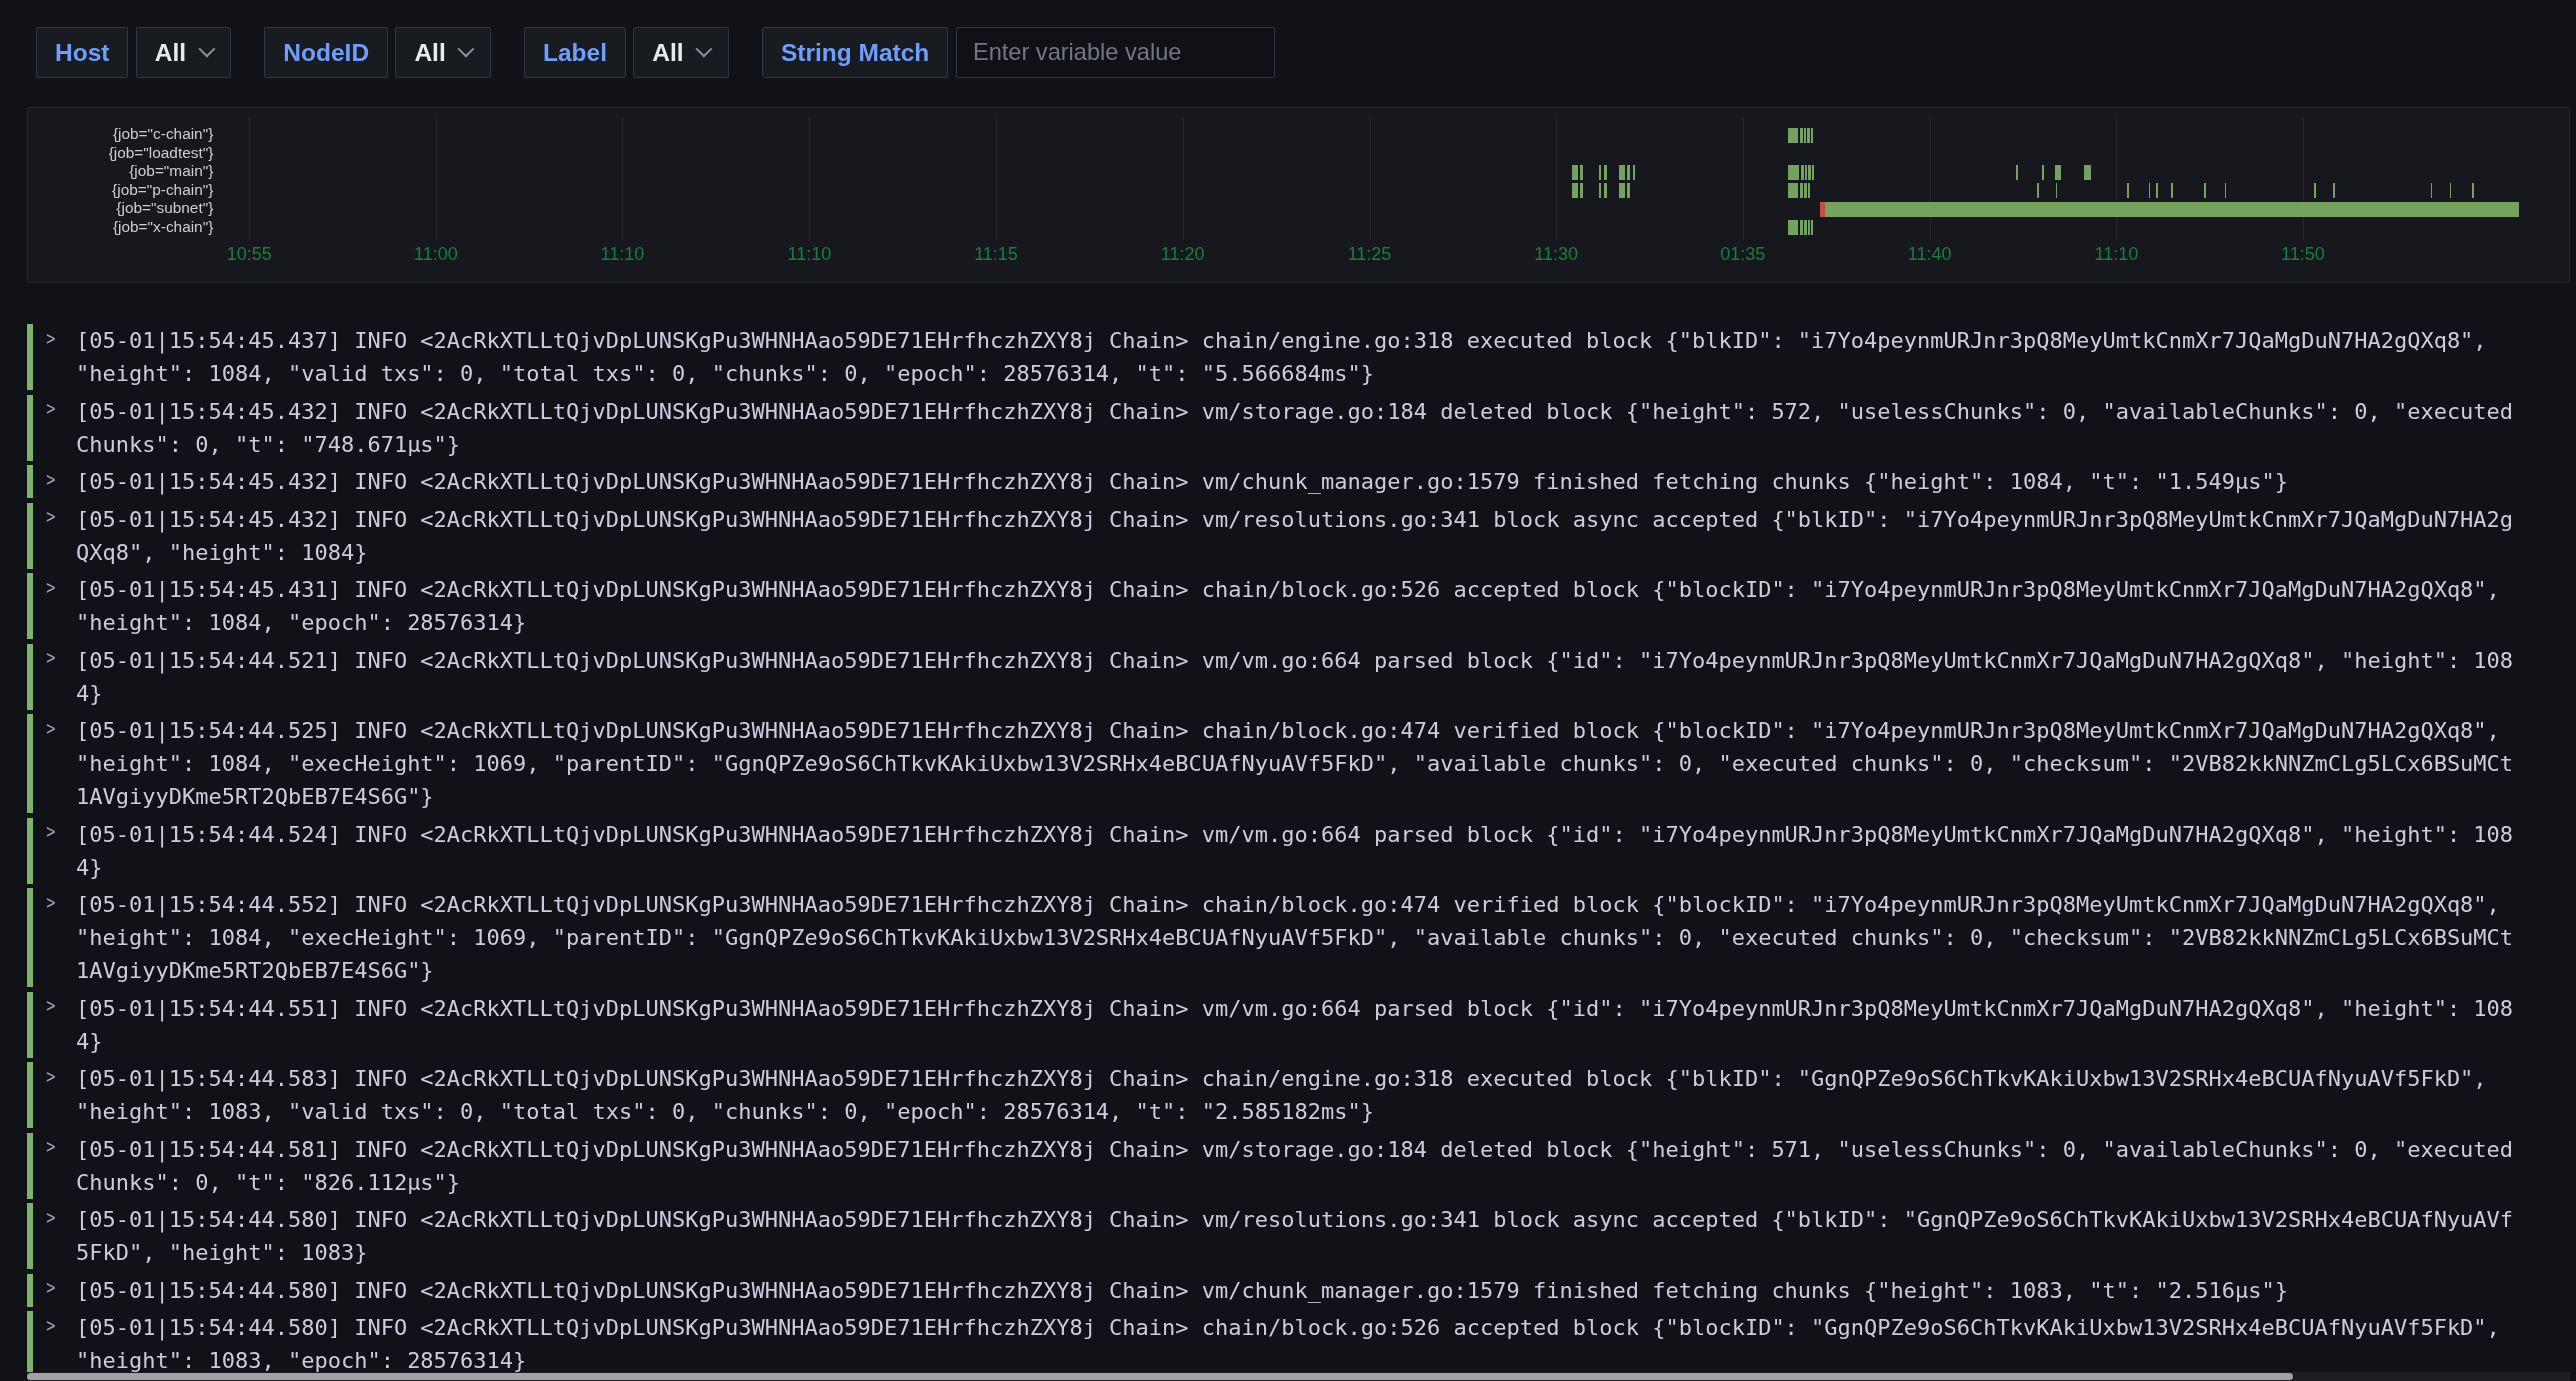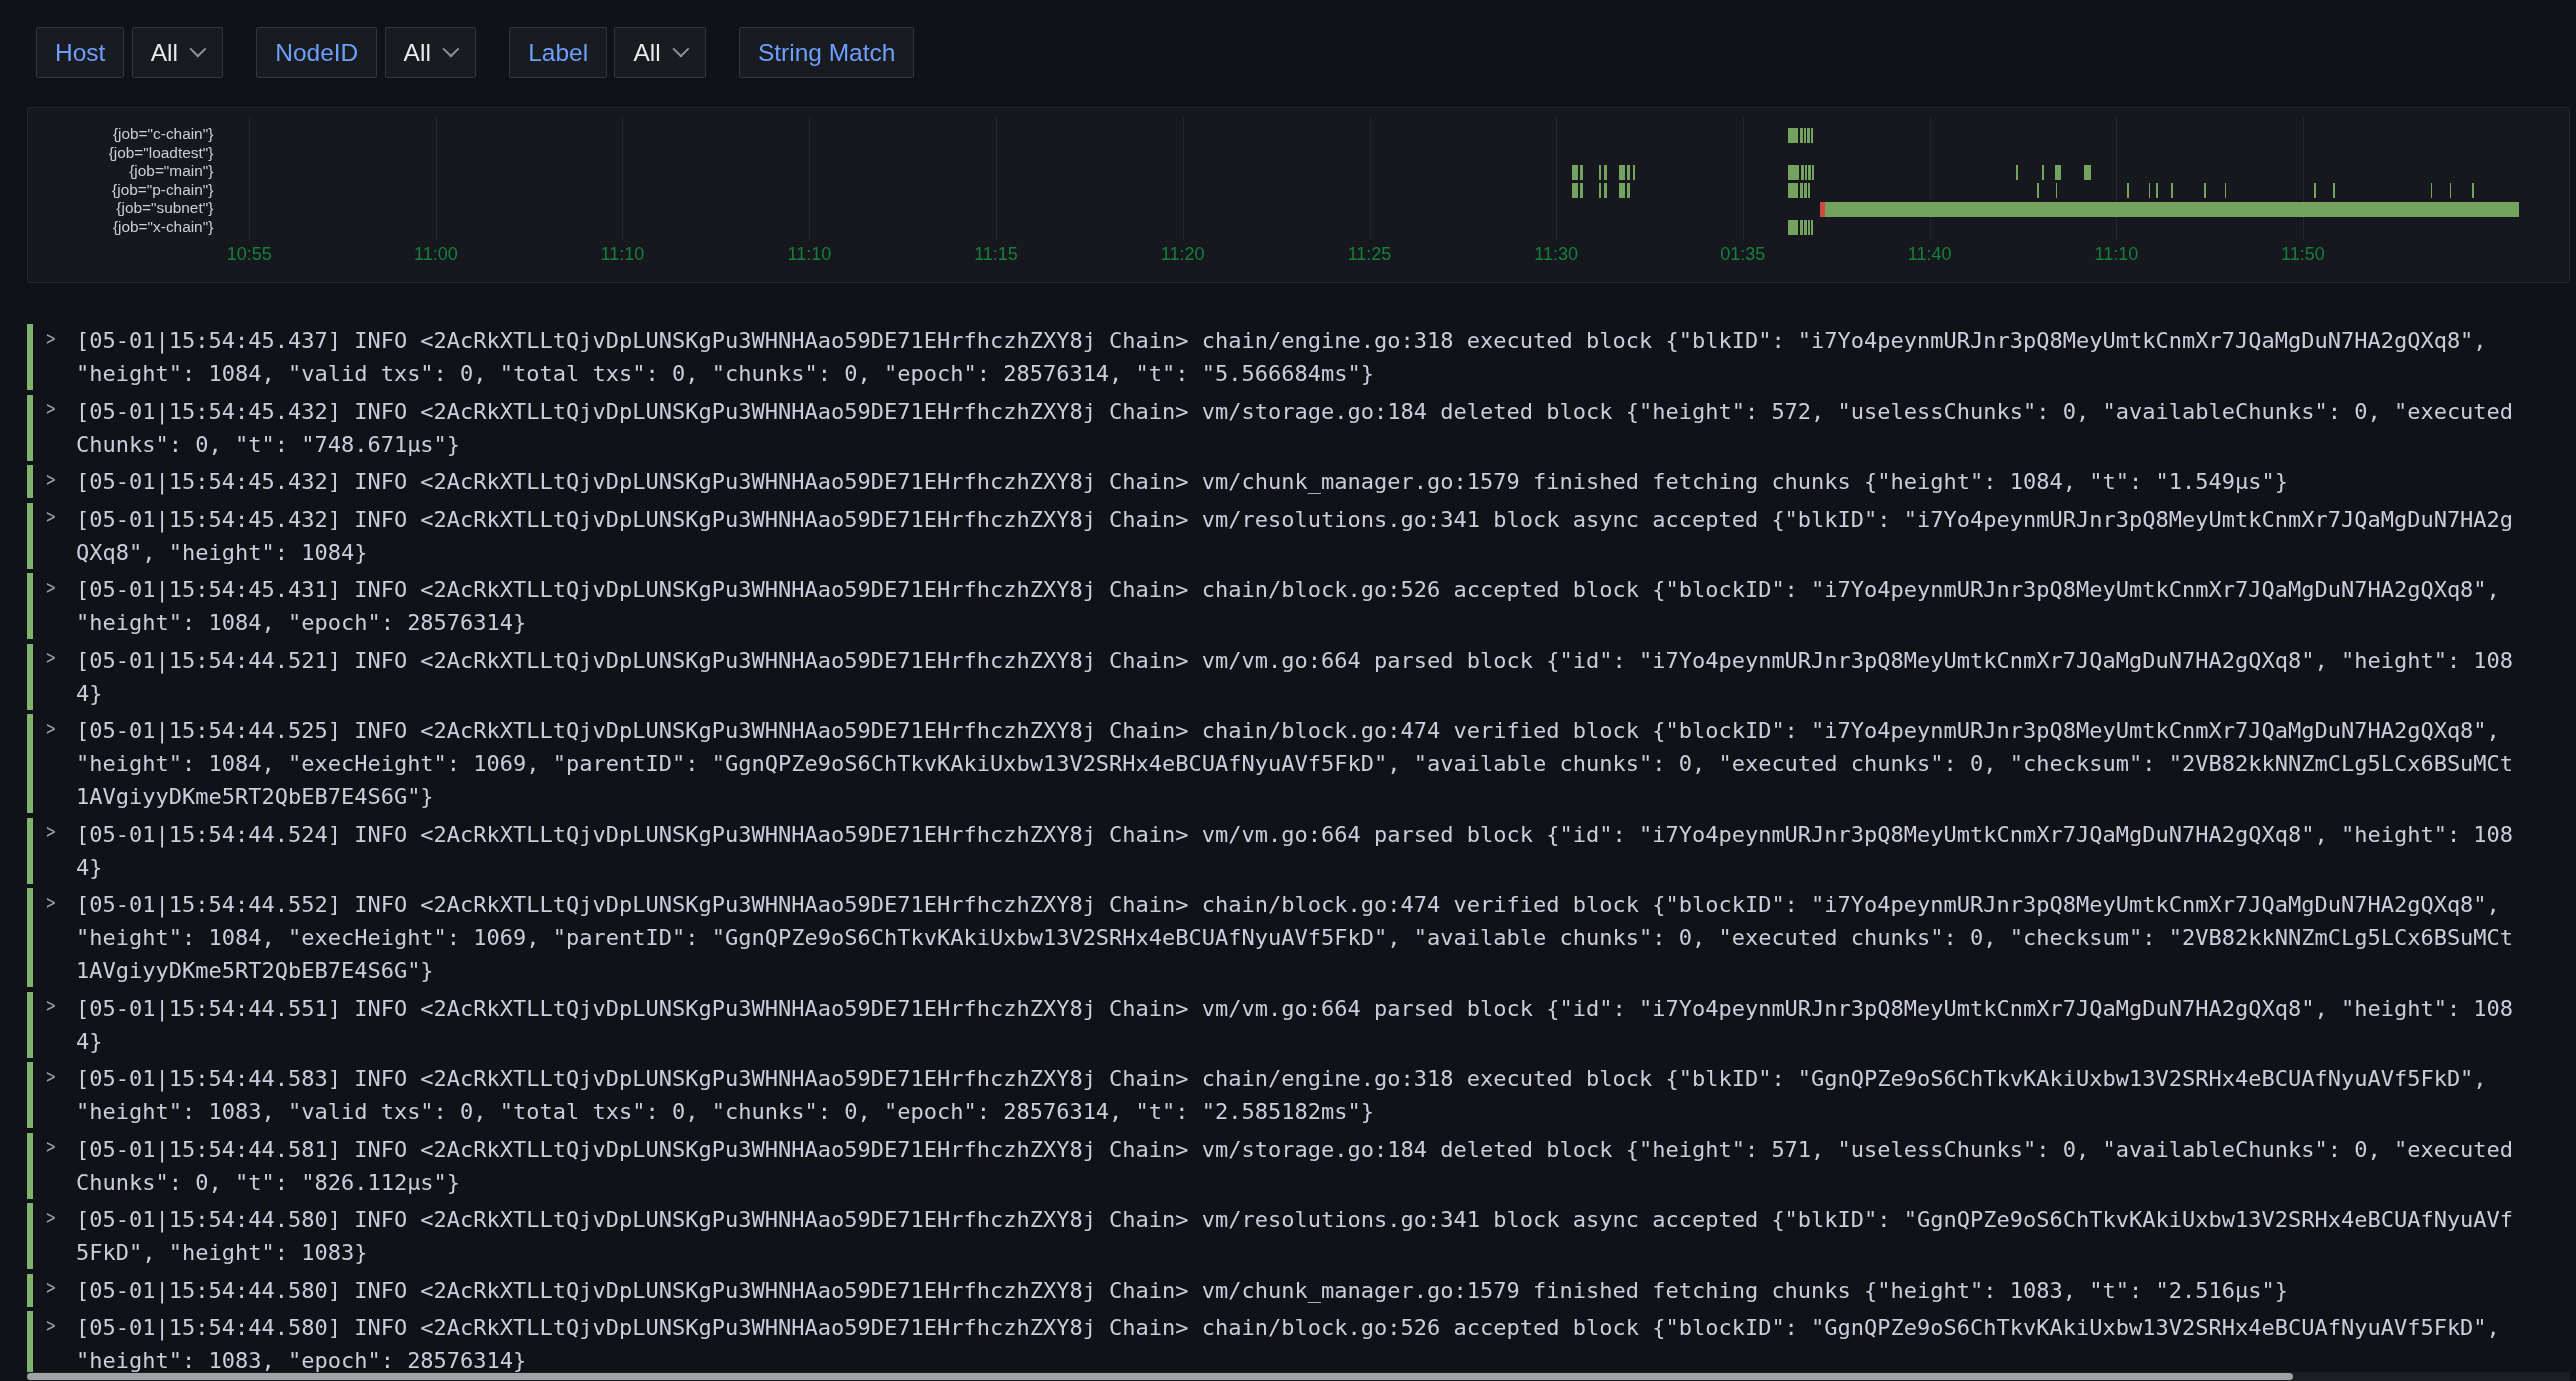--- a/index.html
+++ b/index.html
@@ -10,21 +10,21 @@
     color:#ccccdc;
     position:relative;
     overflow:hidden;
   }
 
   
   .toolbar { position:absolute; left:36px; top:27px; height:51px; display:flex; align-items:center; }
   .tb-box {
     height:51px; display:flex; align-items:center; padding:0 18px;
     background:#181b1f; border:0.9px solid #33363c; border-radius:1.8px;
-    font-size:24.5px; font-weight:400; white-space:nowrap;
+    font-size:24.5px; font-weight:700; white-space:nowrap;
   }
   .tb-label { color:#6e9fff; }
   .tb-value { color:#e9eaec; margin-left:7.3px; cursor:pointer; }
   .tb-gap { width:33px; }
   .chev {
     display:inline-block; width:11.8px; height:11.8px; margin-left:14.5px; margin-top:-7.3px;
     border-right:2.3px solid #8e9197; border-bottom:2.3px solid #8e9197;
     transform:rotate(45deg);
   }
   .tb-input {
@@ -102,20 +102,21 @@
 
   <div class="tb-box tb-label">Label</div>
   <div style="width:7.3px"></div>
   <div class="tb-box">
     <span class="tb-value" style="margin-left:0">All</span>
     <span class="chev"></span>
   </div>
   <div class="tb-gap"></div>
 
   <div class="tb-box tb-label">String Match</div>
+  <input class="tb-input" type="text" placeholder="Enter variable value" style="">
 </div>
 
 <div class="chart-panel">
   <div class="plot">
       <div class="gridline" style="left: 8.39%;"></div>
       <div class="axis-label" style="left: 8.39%;">10:55</div>
       <div class="gridline" style="left: 15.77%;"></div>
       <div class="axis-label" style="left: 15.77%;">11:00</div>
       <div class="gridline" style="left: 23.15%;"></div>
       <div class="axis-label" style="left: 23.15%;">11:10</div>

